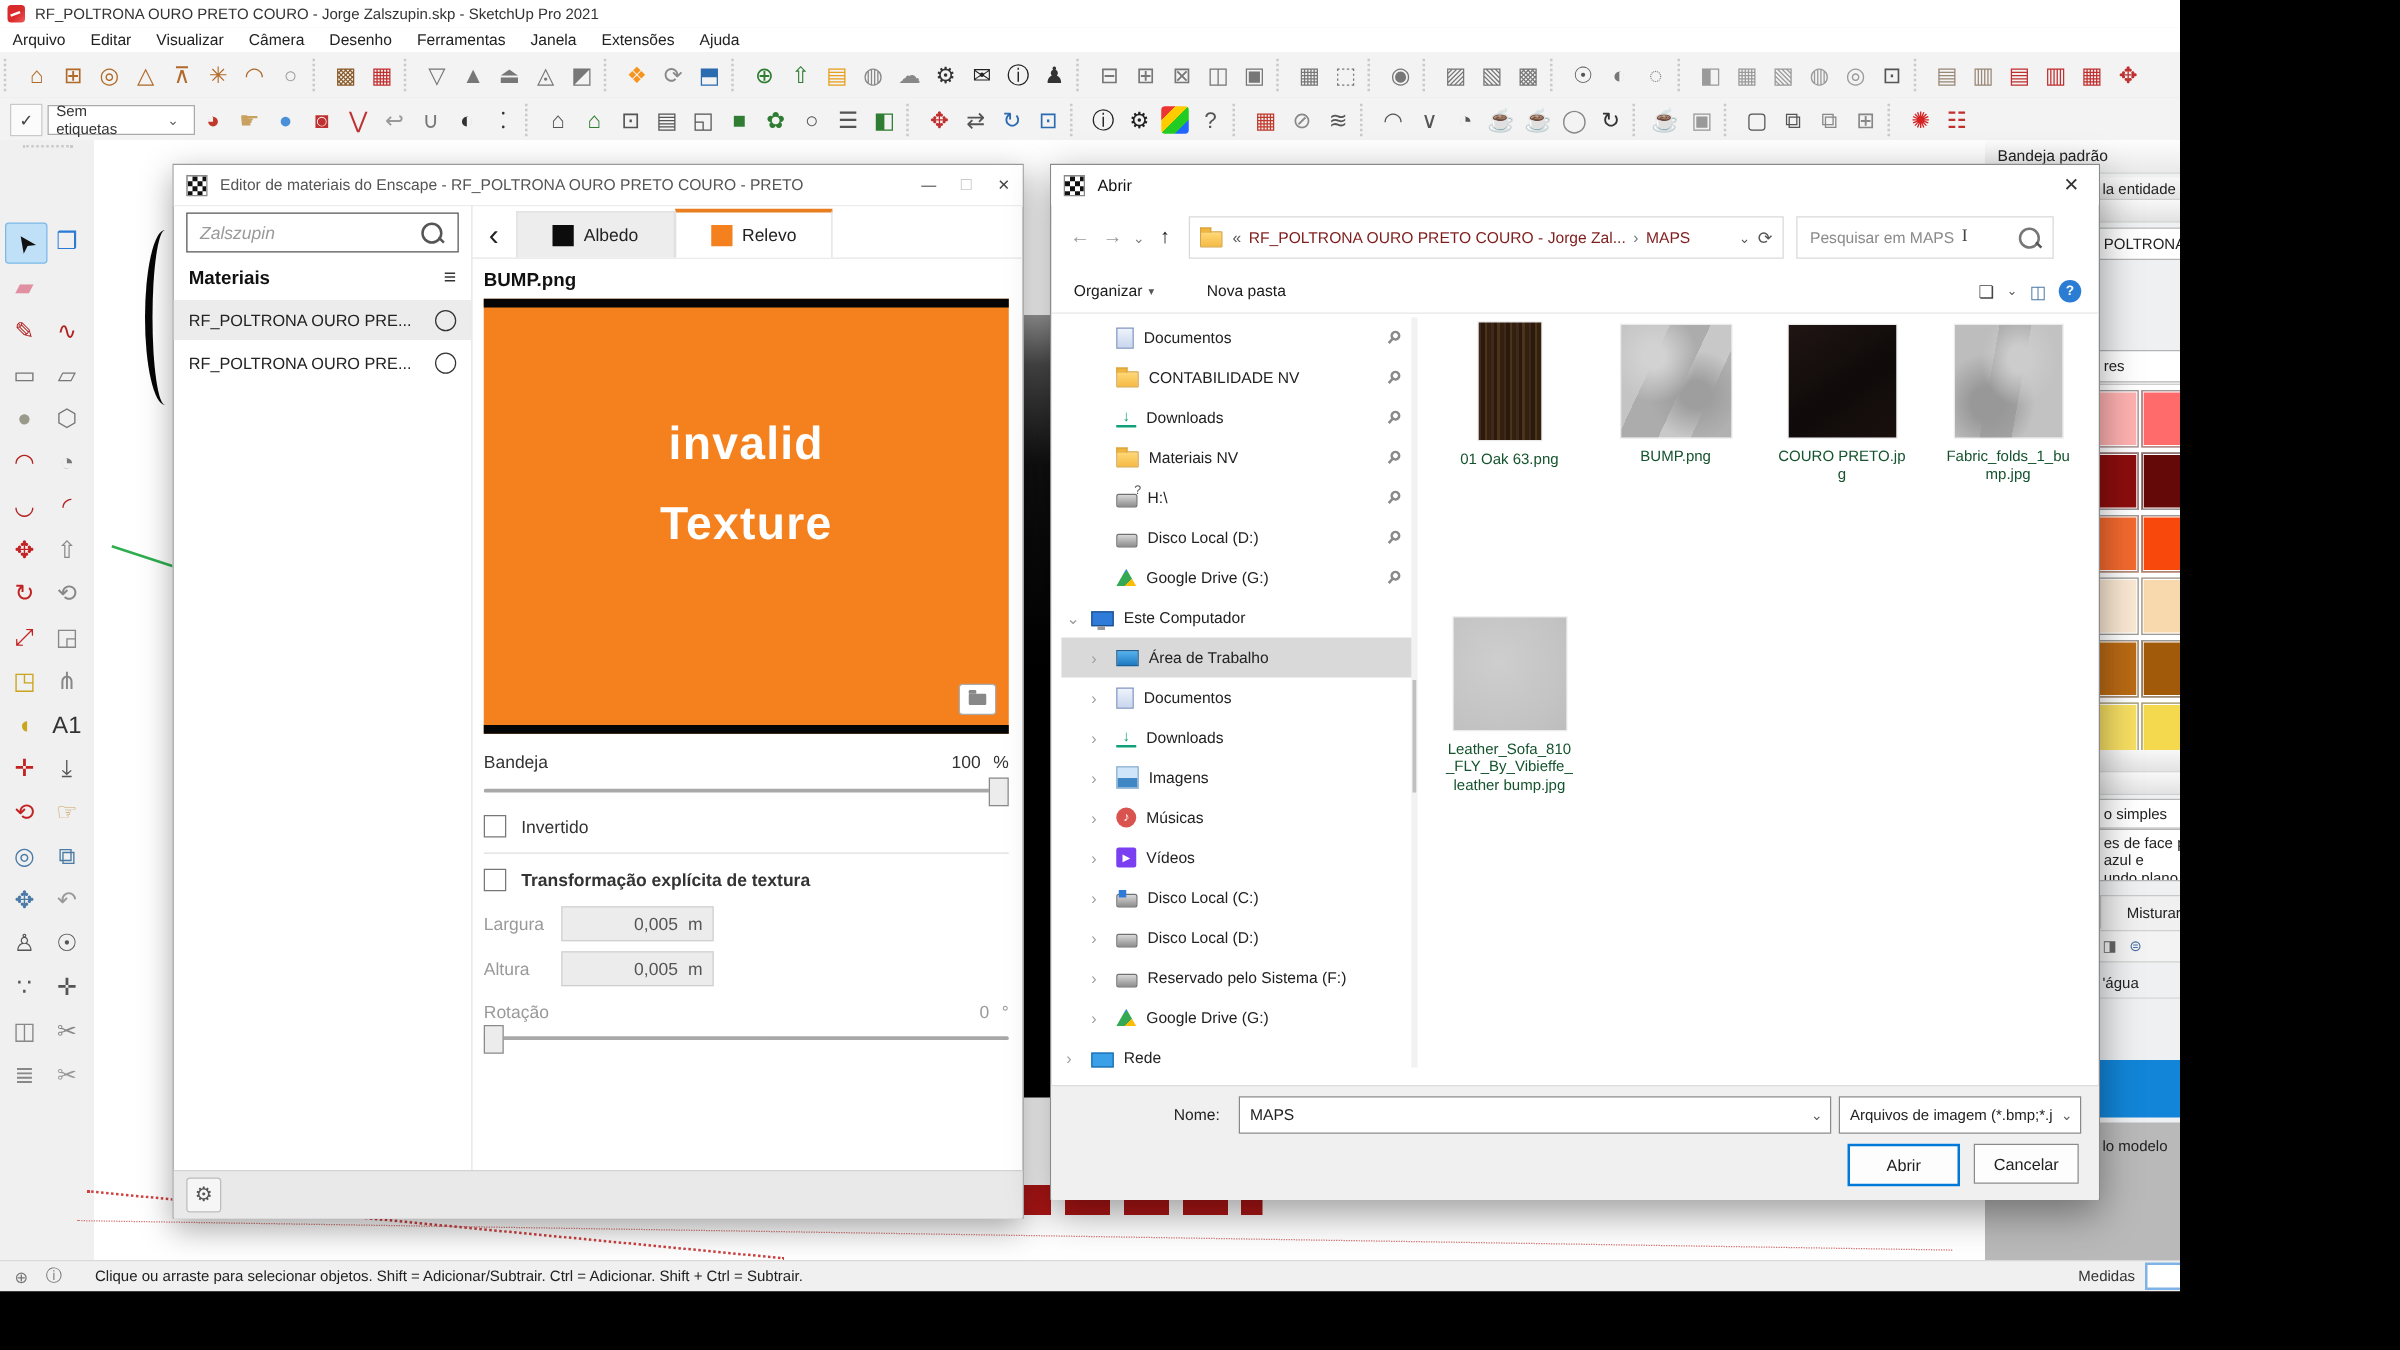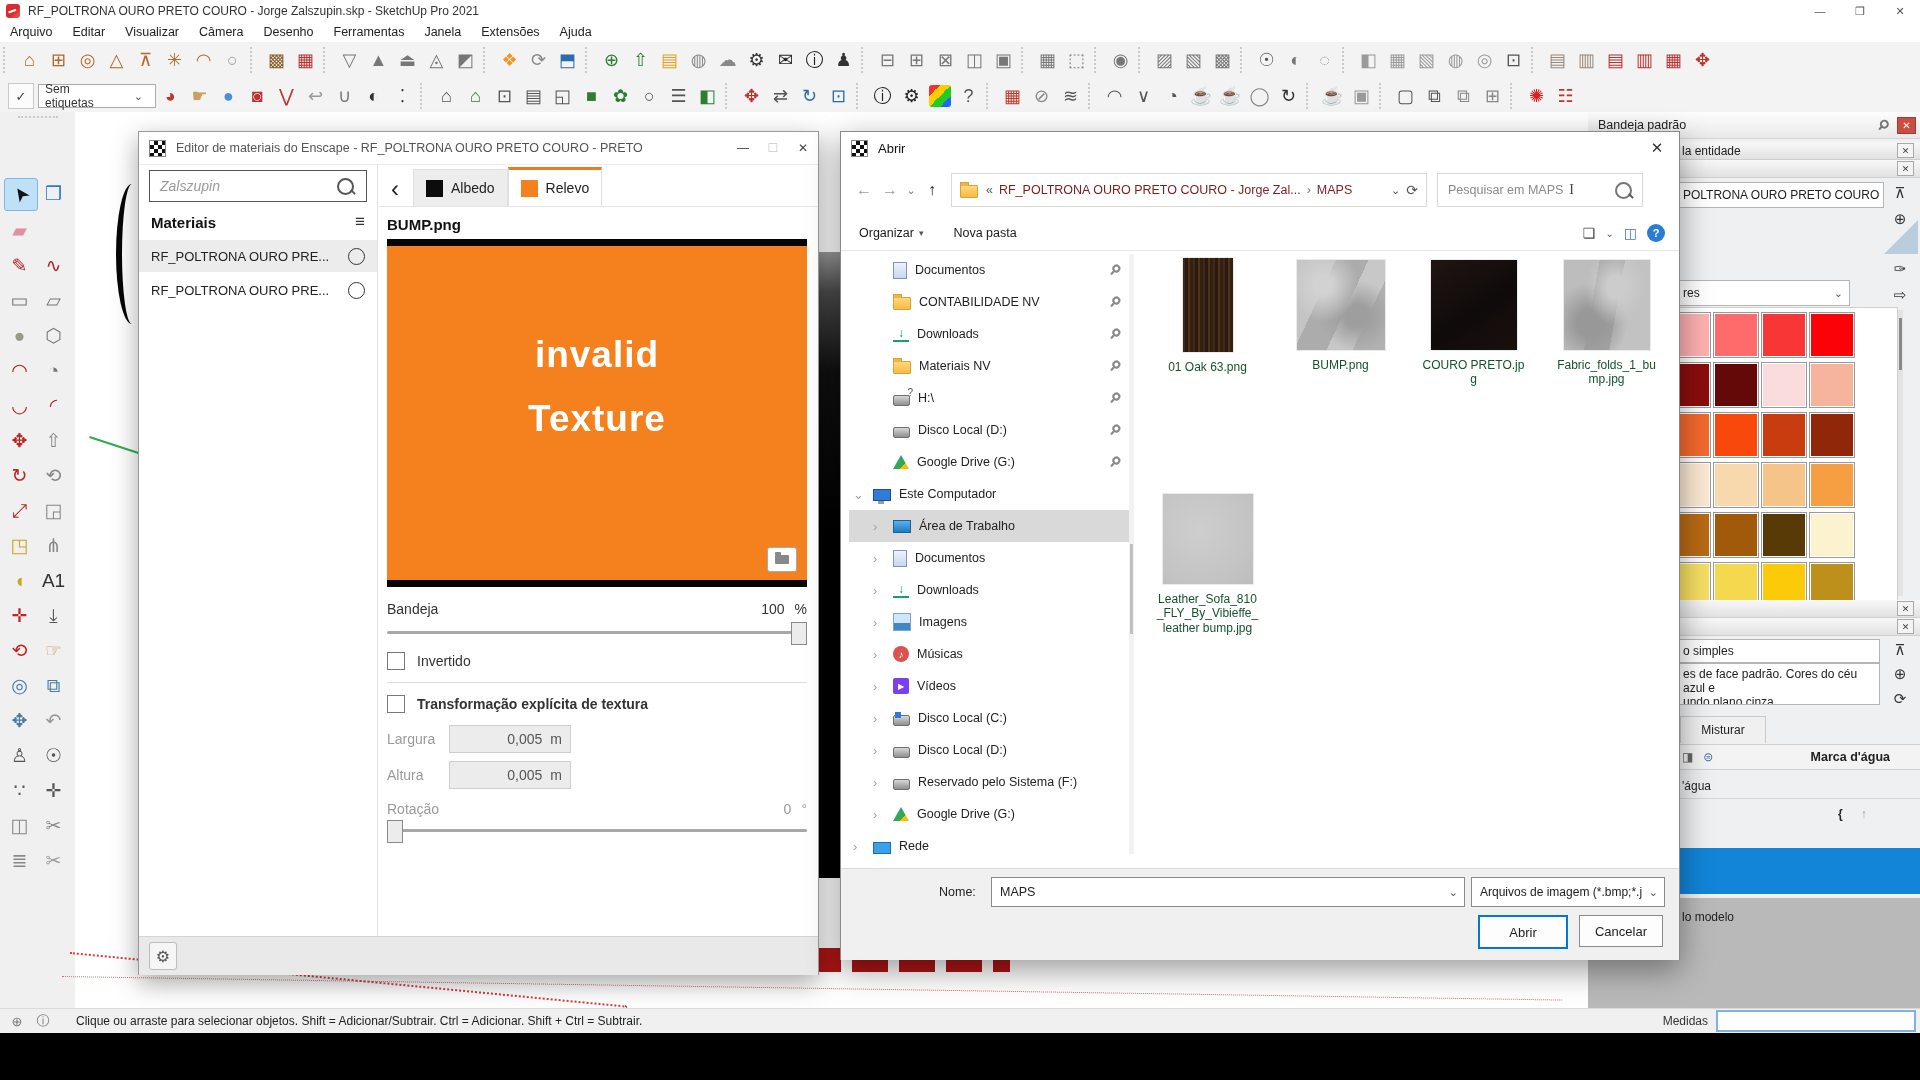--- a/index.html
+++ b/index.html
@@ -1,16 +1,16 @@
 <!DOCTYPE html>
 <html><head>
 <meta charset="utf-8">
 <style>
   html,body{margin:0;padding:0;background:#000;}
-  #screen{position:relative;width:1920px;height:1080px;background:#000;overflow:hidden;
+  #screen{position:relative;width:1744px;height:1080px;background:#000;overflow:hidden;
     font-family:"Liberation Sans",sans-serif;-webkit-font-smoothing:antialiased;}
   .abs{position:absolute;}
   
   #titlebar{left:0;top:0;width:1920px;height:22px;background:#fff;display:flex;align-items:center;border-bottom:1px solid #f0f0f0;}
   .sk-logo{width:14px;height:14px;margin:0 8px 0 6px;border-radius:3px;background:linear-gradient(135deg,#d92b2b 55%,#f05a5a);display:inline-block;position:relative;}
   .sk-logo::after{content:"";position:absolute;left:3px;top:6px;width:8px;height:4px;border-top:2px solid #fff;transform:rotate(-20deg);}
   #win-title{font-size:12px;color:#333;}
   .win-ctrls{margin-left:auto;display:flex;}
   .win-ctrls span{width:40px;height:22px;display:flex;align-items:center;justify-content:center;font-size:11px;color:#555;}
   #menubar{left:0;top:22px;width:1920px;height:20px;background:#fff;display:flex;align-items:center;border-bottom:1px solid #e8e8e8;}
@@ -89,21 +89,21 @@
   #me-mats-h b{font-size:15px;color:#111;}
   #me-mats-h .hb{margin-left:auto;font-size:17px;color:#333;}
   .mrow{position:relative;height:32px;display:flex;align-items:center;margin:0 0 2px 0;padding:0 12px;}
   .mrow.sel{background:#ececec;}
   .mrow .mlabel{font-size:13px;color:#222;}
   .mrow .radio{margin-left:auto;width:15px;height:15px;border:1.5px solid #333;border-radius:50%;}
   #me-list{position:absolute;left:0;top:76px;width:238px;}
   #me-right{position:absolute;left:238px;top:32px;width:441px;height:772px;}
   #me-tabs{position:absolute;left:0;top:4px;width:441px;height:38px;border-bottom:1px solid #e6e6e6;display:flex;align-items:flex-end;}
   #me-back{width:36px;height:34px;display:flex;align-items:center;justify-content:center;font-size:24px;color:#222;}
-  .me-tab{height:36px;display:flex;align-items:center;padding:0 12px;font-size:14px;color:#222;gap:8px;background:#ededed;border:1px solid #e0e0e0;border-bottom:none;}
+  .me-tab{height:36px;display:flex;align-items:center;padding:0 28px;font-size:14px;color:#222;gap:8px;background:#ededed;border:1px solid #e0e0e0;border-bottom:none;}
   .me-tab .swb{width:17px;height:17px;display:inline-block;}
   .me-tab.on{background:#fff;border-top:3px solid #e87e1f;}
   #me-body{position:absolute;left:10px;top:42px;width:421px;}
   #me-texname{font-weight:bold;font-size:15px;color:#111;margin:10px 0 6px 0;}
   #me-tex{position:relative;width:420px;height:334px;background:#f5801e;border-top:7px solid #050505;border-bottom:7px solid #050505;}
   #me-tex .l1,#me-tex .l2{position:absolute;width:100%;text-align:center;color:#fff;font-size:37px;font-weight:bold;letter-spacing:1px;}
   #me-tex .l1{top:88px;} #me-tex .l2{top:152px;}
   .folder-btn{position:absolute;right:10px;bottom:8px;width:28px;height:23px;background:#fff;border:1px solid #aaa;border-radius:3px;display:flex;align-items:center;justify-content:center;}
   .folder-ic{width:14px;height:9px;background:#888;border-radius:1px;position:relative;}
   .folder-ic::before{content:"";position:absolute;left:0;top:-3px;width:6px;height:3px;background:#888;border-radius:1px 1px 0 0;}
@@ -914,21 +914,21 @@
         <span class="ph-t">Pesquisar em MAPS</span>
         <span class="ibeam">I</span>
         <span class="mag" style="margin-right:10px;border-color:#777;"></span>
       </div>
     </div>
     <div id="od-cmd">
       <span class="lbl">
         <span>Organizar</span>
         <span style="font-size:9px;color:#555;">▾</span>
       </span>
-      <span class="lbl" style="margin-left:30px;">
+      <span class="lbl" style="margin-left:42px;">
         <span>Nova pasta</span>
       </span>
       <span class="right">
         <span style="color:#444;font-size:14px;">❏</span>
         <span style="color:#555;font-size:10px;">⌄</span>
         <span style="color:#4a7ba6;font-size:14px;">◫</span>
         <span class="help-dot">?</span>
       </span>
     </div>
     <div id="od-tree">

